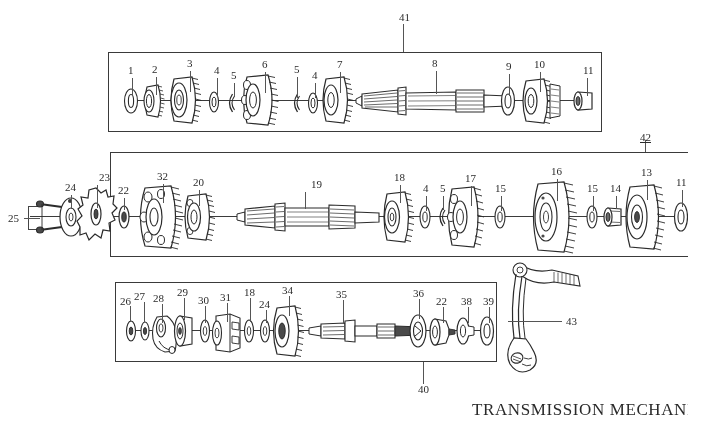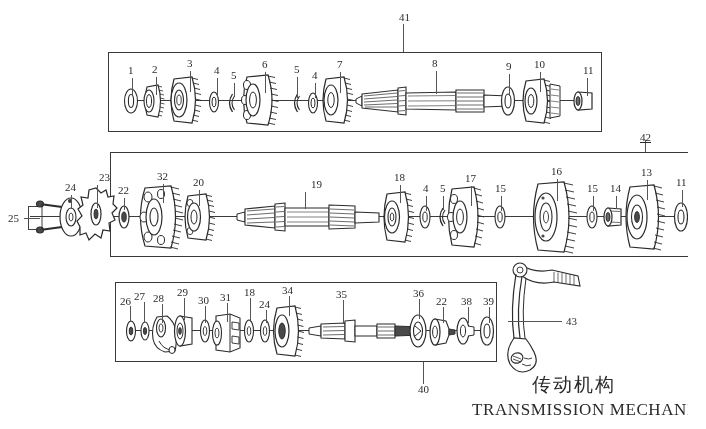--- a/index.html
+++ b/index.html
@@ -702,16 +702,15 @@
 
   <div class="callout" style="left:436px; top:296px;">22</div>
   <div class="leader v" style="left:443px; top:307px; height:16px;"></div>
 
   <div class="callout" style="left:461px; top:296px;">38</div>
   <div class="leader v" style="left:468px; top:307px; height:16px;"></div>
 
   <div class="callout" style="left:483px; top:296px;">39</div>
   <div class="leader v" style="left:489px; top:307px; height:16px;"></div>
 
-  <div class="title-cn" style="left:532px; top:372px;">传动机构</div>
   <div class="title-en" style="left:472px; top:400px;">TRANSMISSION MECHANISM</div>
 
 </div>
 
 </body></html>

